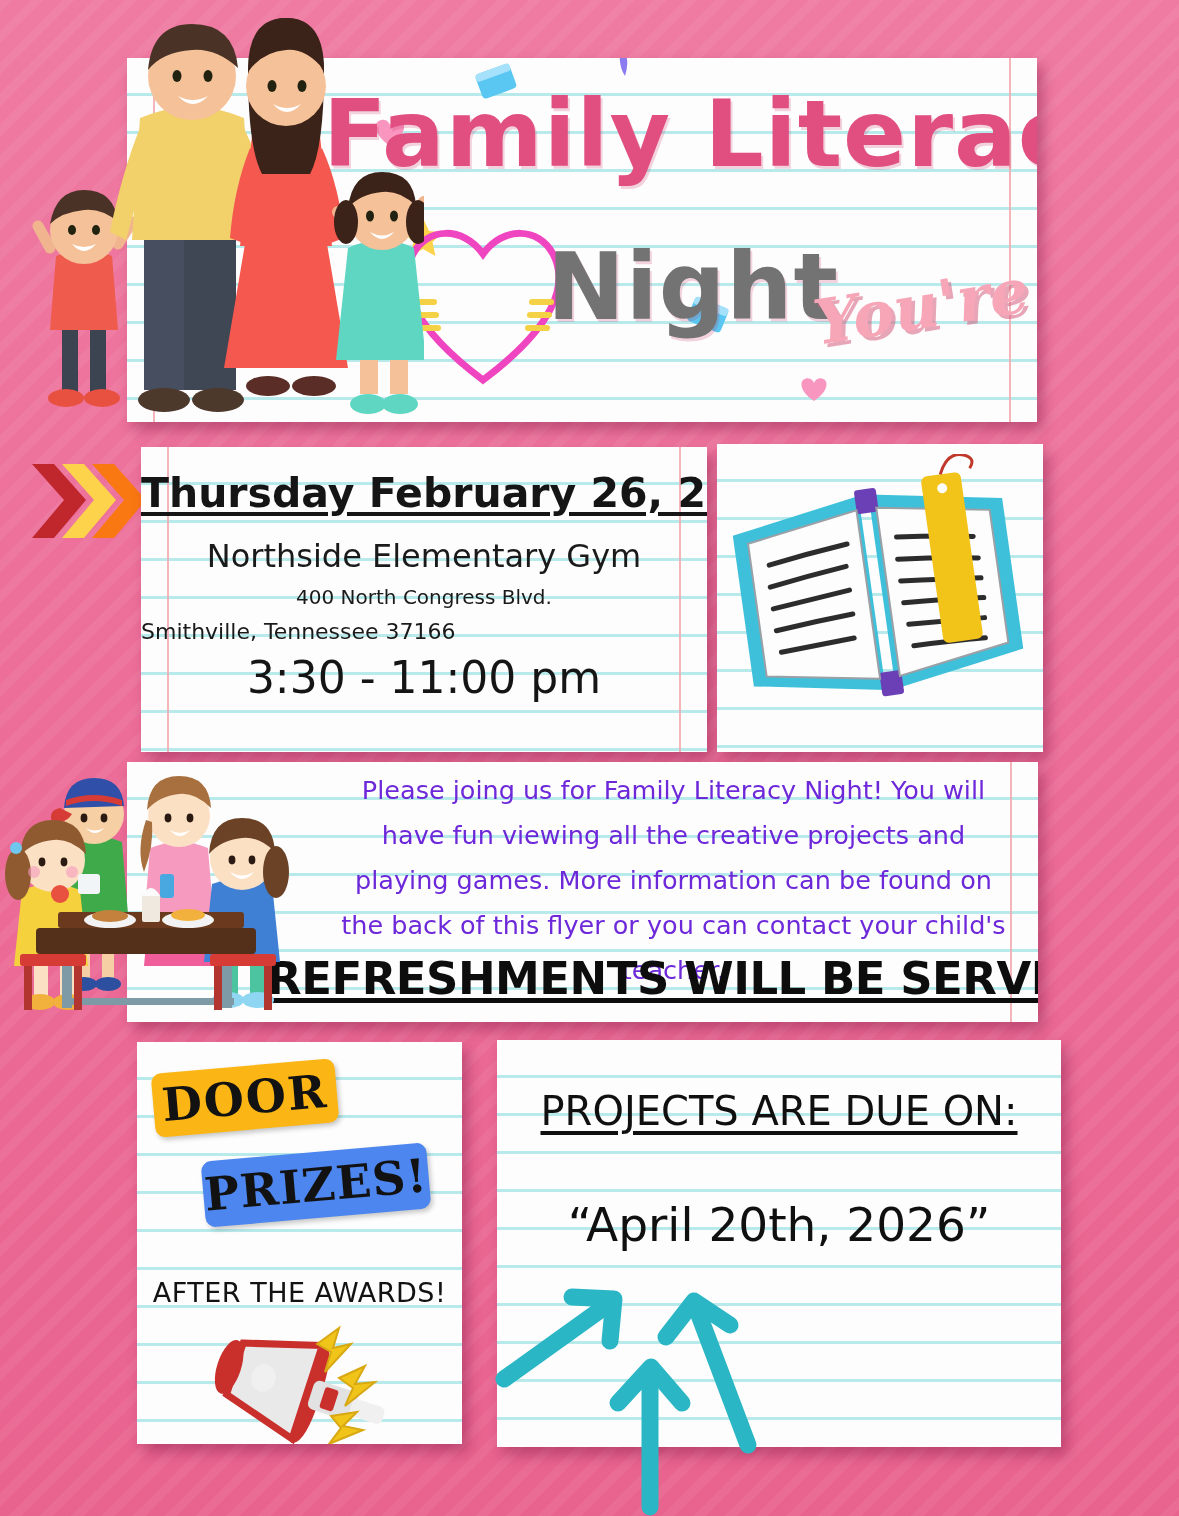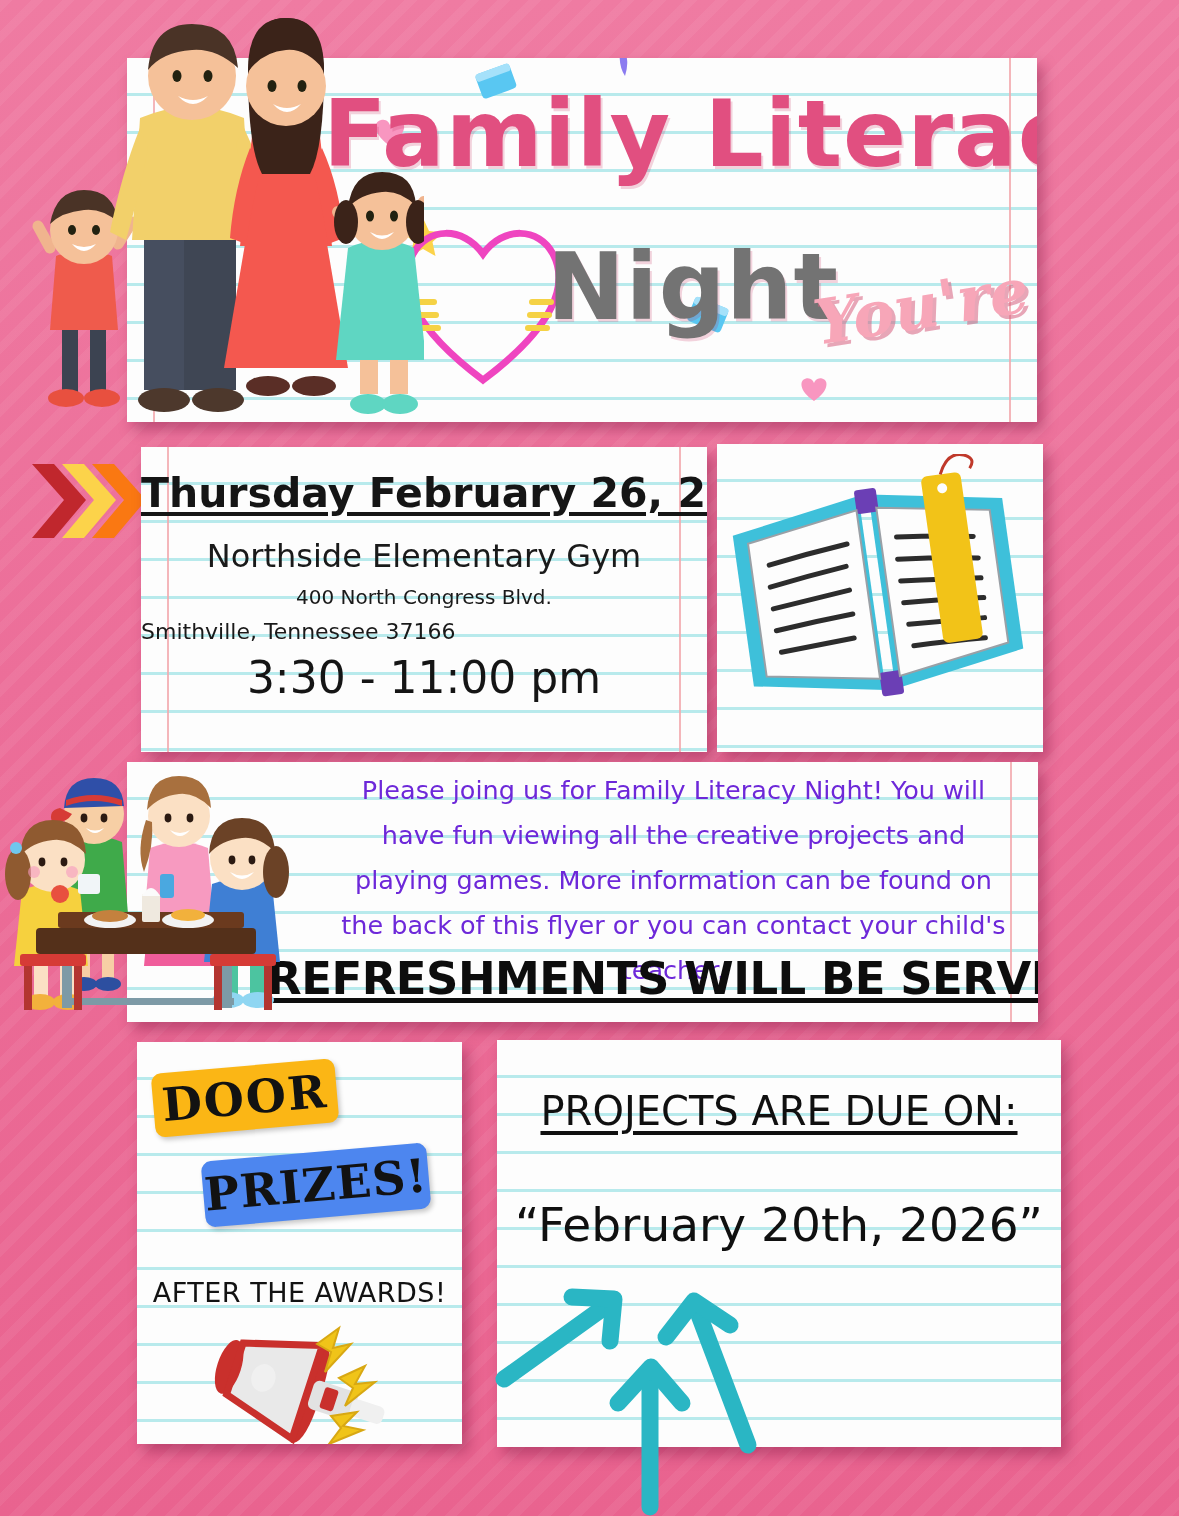--- a/index.html
+++ b/index.html
@@ -545,21 +545,21 @@
         <path d="M128 22 l22 -16 -6 20 18 -4 -26 28 6 -20z"></path>
         <path d="M150 56 l26 -12 -10 18 20 -2 -30 24 8 -18z"></path>
         <path d="M142 94 l26 -4 -14 14 20 4 -34 14 12 -16z"></path>
       </g>
     </svg>
   </div>
 
   <div class="card" id="projects-card">
     <div class="rules"></div>
     <div id="projects-head">PROJECTS ARE DUE ON:</div>
-    <div id="projects-date">“February 20th, 2026”</div>
+    <div id="projects-date">“April 20th, 2026”</div>
   </div>
 
   <svg id="arrows" viewBox="0 0 320 271">
     <g fill="none" stroke="#2ab6c4" stroke-width="17" stroke-linecap="round" stroke-linejoin="round">
       <path d="M14 134 L120 58"></path>
       <path d="M82 52 L124 54 L120 96"></path>
       <path d="M160 262 L160 128"></path>
       <path d="M128 158 L161 122 L192 158"></path>
       <path d="M258 200 L206 62"></path>
       <path d="M176 92 L204 56 L240 80"></path>

